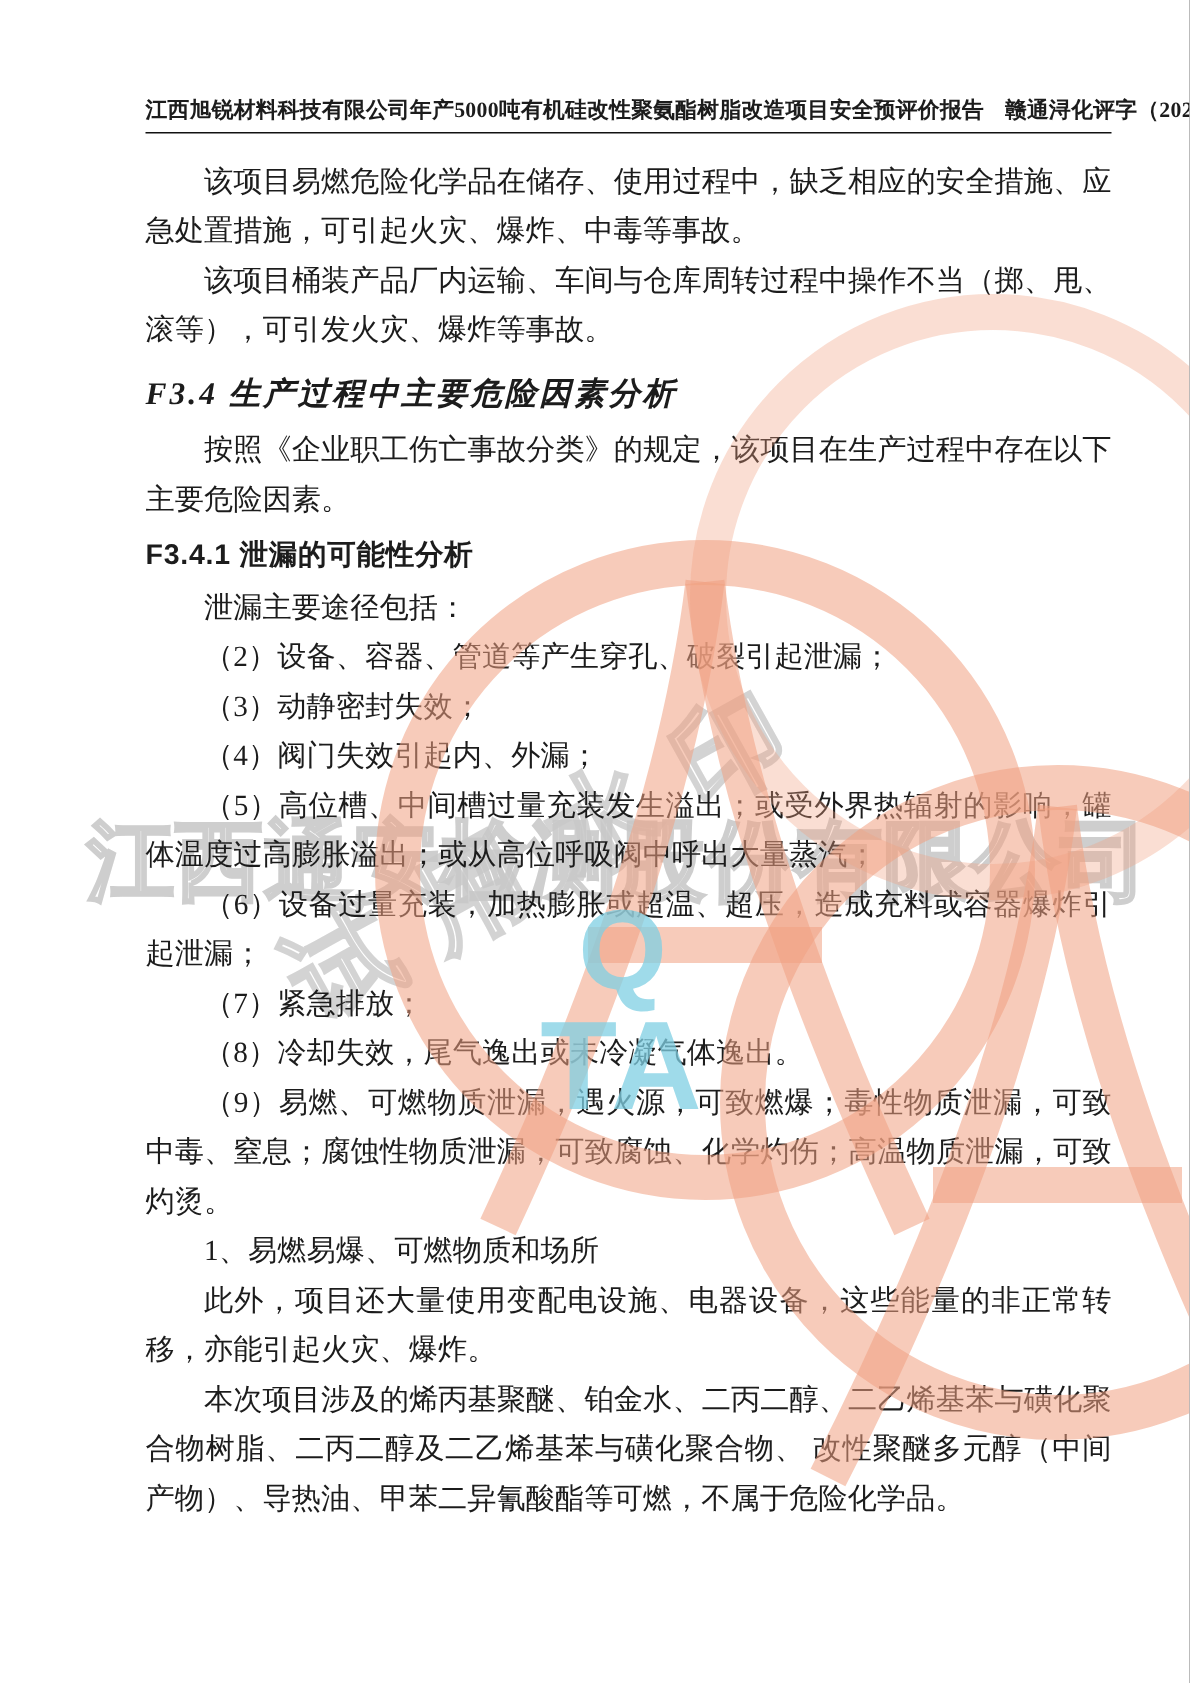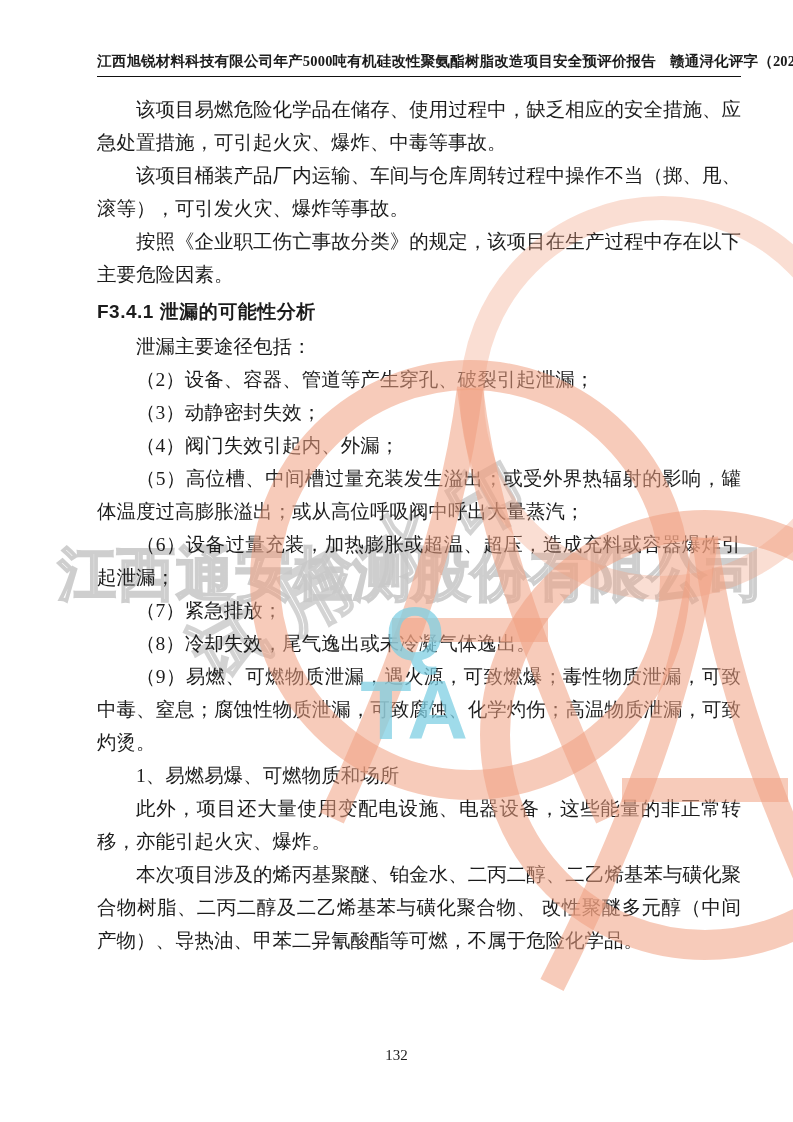--- a/index.html
+++ b/index.html
@@ -8,21 +8,21 @@
     width:793px;height:1122px;
     margin:0 auto;
     background:#fff;
     overflow:hidden;
     font-family:"Liberation Serif","DejaVu Serif",serif;
     color:#1c1c1c;
   }
   
   .content{
     position:absolute;
-    left:97px;right:52px;top:4px;
+    left:97px;right:52px;top:16px;
     z-index:2;
   }
   .hdr{
     display:flex;
     justify-content:space-between;
     align-items:flex-end;
     padding-top:48px;
     font-size:14.5px;
     font-weight:600;
     letter-spacing:.2px;
@@ -150,20 +150,21 @@
 
     <div class="hdr">
       <span>江西旭锐材料科技有限公司年产5000吨有机硅改性聚氨酯树脂改造项目安全预评价报告</span>
       <span class="docno">赣通浔化评字（2025）032号</span>
     </div>
 
     <div class="body">
       <p>该项目易燃危险化学品在储存、使用过程中，缺乏相应的安全措施、应急处置措施，可引起火灾、爆炸、中毒等事故。</p>
       <p>该项目桶装产品厂内运输、车间与仓库周转过程中操作不当（掷、甩、滚等），可引发火灾、爆炸等事故。</p>
 
+      <h2 class="kai">F3.4 生产过程中主要危险因素分析</h2>
 
       <p>按照《企业职工伤亡事故分类》的规定，该项目在生产过程中存在以下主要危险因素。</p>
 
       <h3 class="hei">F3.4.1 泄漏的可能性分析</h3>
 
       <p>泄漏主要途径包括：</p>
 
       <p class="li">（2）设备、容器、管道等产生穿孔、破裂引起泄漏；</p>
       <p class="li">（3）动静密封失效；</p>
       <p class="li">（4）阀门失效引起内、外漏；</p>
@@ -173,15 +174,14 @@
       <p class="li">（8）冷却失效，尾气逸出或未冷凝气体逸出。</p>
       <p class="li">（9）易燃、可燃物质泄漏，遇火源，可致燃爆；毒性物质泄漏，可致中毒、窒息；腐蚀性物质泄漏，可致腐蚀、化学灼伤；高温物质泄漏，可致灼烫。</p>
 
 
       <p>1、易燃易爆、可燃物质和场所</p>
       <p>此外，项目还大量使用变配电设施、电器设备，这些能量的非正常转移，亦能引起火灾、爆炸。</p>
       <p>本次项目涉及的烯丙基聚醚、铂金水、二丙二醇、二乙烯基苯与磺化聚合物树脂、二丙二醇及二乙烯基苯与磺化聚合物、 改性聚醚多元醇（中间产物）、导热油、甲苯二异氰酸酯等可燃，不属于危险化学品。</p>
     </div>
   </div>
 
-  <div class="pagenum">132</div>
 
 </div>
 
 </body></html>

